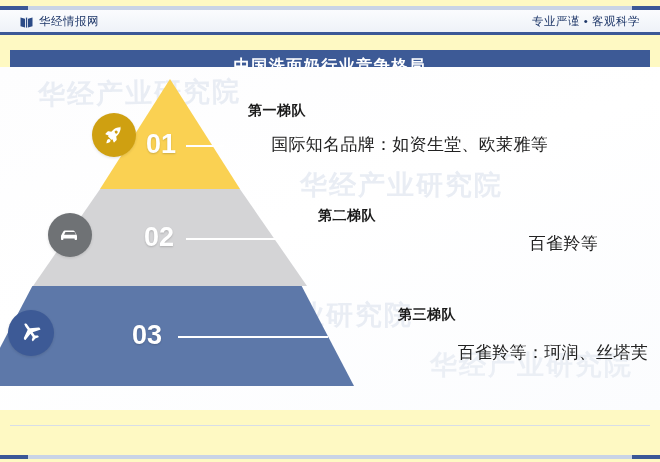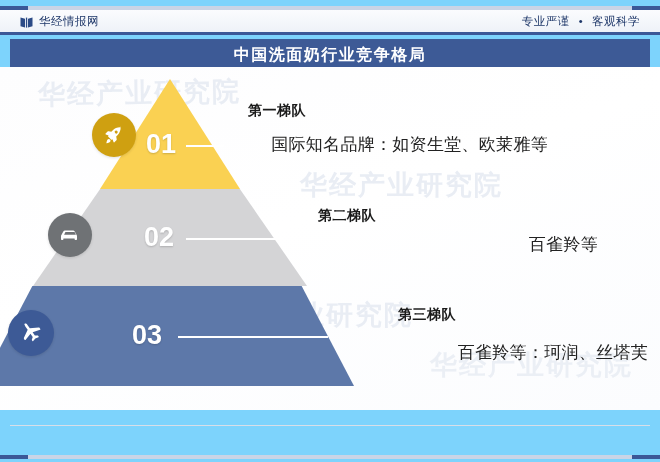--- a/index.html
+++ b/index.html
@@ -2,39 +2,39 @@
 <html><head>
 <meta charset="utf-8">
 <style>
   html,body{margin:0;padding:0;}
   body{
     width:660px;height:462px;overflow:hidden;
     background:#ffffff;
     font-family:"Liberation Sans","DejaVu Sans",sans-serif;
     position:relative;
   }
-  .page{position:relative;width:660px;height:462px;background:#7dd3fc;overflow:hidden;}
+  .page{position:relative;width:660px;height:462px;background:#fef9c3;overflow:hidden;}
 
   
   .top-rule{position:absolute;left:0;top:6px;width:660px;height:4px;
     background:linear-gradient(to right,#3b5897 0px,#3b5897 28px,#c9d4e6 28px,#c9d4e6 632px,#3b5897 632px,#3b5897 660px);}
 
   
   .header{position:absolute;left:0;top:10px;width:660px;height:22px;
     background:linear-gradient(to bottom,#fbfcfe,#eef2f8);
     display:flex;align-items:center;justify-content:space-between;
     padding:0 20px;box-sizing:border-box;}
   .brand{display:flex;align-items:center;gap:6px;}
   .brand-logo{width:13px;height:13px;position:relative;flex:none;}
   .brand-name{font-size:11.5px;color:#1d3668;letter-spacing:.5px;white-space:nowrap;}
-  .tagline{font-size:11.5px;color:#1d3668;letter-spacing:.5px;white-space:nowrap;font-family:Liberation Mono, monospace;}
+  .tagline{font-size:11.5px;color:#1d3668;letter-spacing:.5px;white-space:nowrap;}
   .header-underline{position:absolute;left:0;top:32px;width:660px;height:3px;background:#3b5897;}
 
   
-  .title-bar{position:absolute;left:10px;top:39px;width:640px;height:32px;
+  .title-bar{position:absolute;left:10px;top:50px;width:640px;height:32px;
     background:#3d5a96;display:flex;align-items:center;justify-content:center;}
   .title-text{color:#ffffff;font-size:16px;font-weight:bold;letter-spacing:1.5px;}
 
   
   .canvas{position:absolute;left:0;top:67px;width:660px;height:343px;overflow:hidden;
     background:linear-gradient(160deg,#fdfdfe 0%,#ffffff 45%,#fbfcfe 100%);}
 
   
   .wm{position:absolute;font-size:27px;font-weight:bold;color:#e9edf4;
       white-space:nowrap;letter-spacing:2px;user-select:none;}
@@ -69,21 +69,21 @@
     background:#5d78a9;clip-path:polygon(14% 0%,86% 0%,100% 100%,0% 100%);}
   .t3-num{left:132px;top:253px;font-size:27px;}
   .t3-conn{left:178px;top:269px;width:150px;}
   .t3-badge{left:8px;top:243px;width:46px;height:46px;background:#3d5a96;}
 
   
   .desc{position:absolute;}
   .desc .dh{font-size:14px;font-weight:bold;color:#1b1b1b;margin-bottom:10px;letter-spacing:.5px;}
   .desc .db{font-size:17px;color:#222;line-height:1.75;letter-spacing:.3px;text-align:right;}
   .d1{left:248px;top:35px;width:300px;}
-  .d2{left:318px;top:140px;width:280px;}
+  .d2{left:318px;top:140px;width:280px;font-family:Liberation Mono, monospace;}
   .d3{left:398px;top:239px;width:250px;}
   .d2 .dh{margin-bottom:5px;}
   .d3 .dh{margin-bottom:14px;}
 
   
   .footer-topline{position:absolute;left:10px;top:425px;width:640px;height:1px;background:#d8dee8;}
   .footer{position:absolute;left:0;top:426px;width:660px;height:30px;
     display:flex;align-items:center;justify-content:space-between;padding:0 22px;box-sizing:border-box;}
   .foot-url{font-size:11.5px;color:#26324a;letter-spacing:.4px;}
   .foot-src{font-size:11.5px;color:#26324a;letter-spacing:.4px;}

